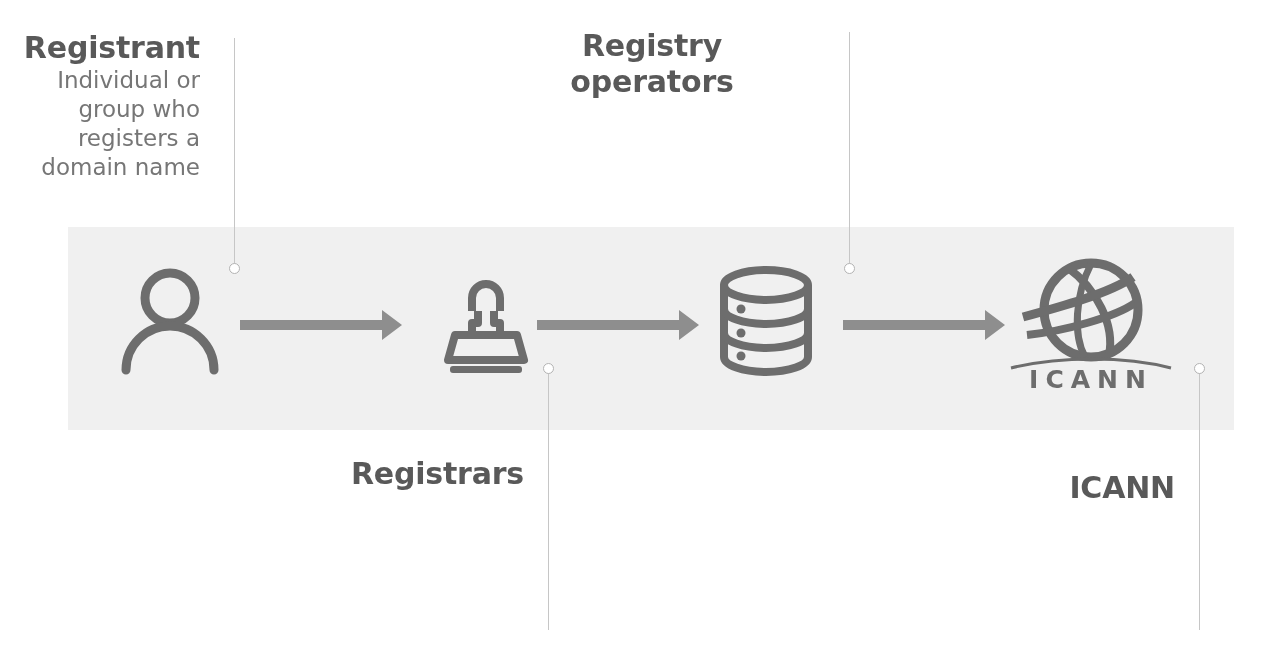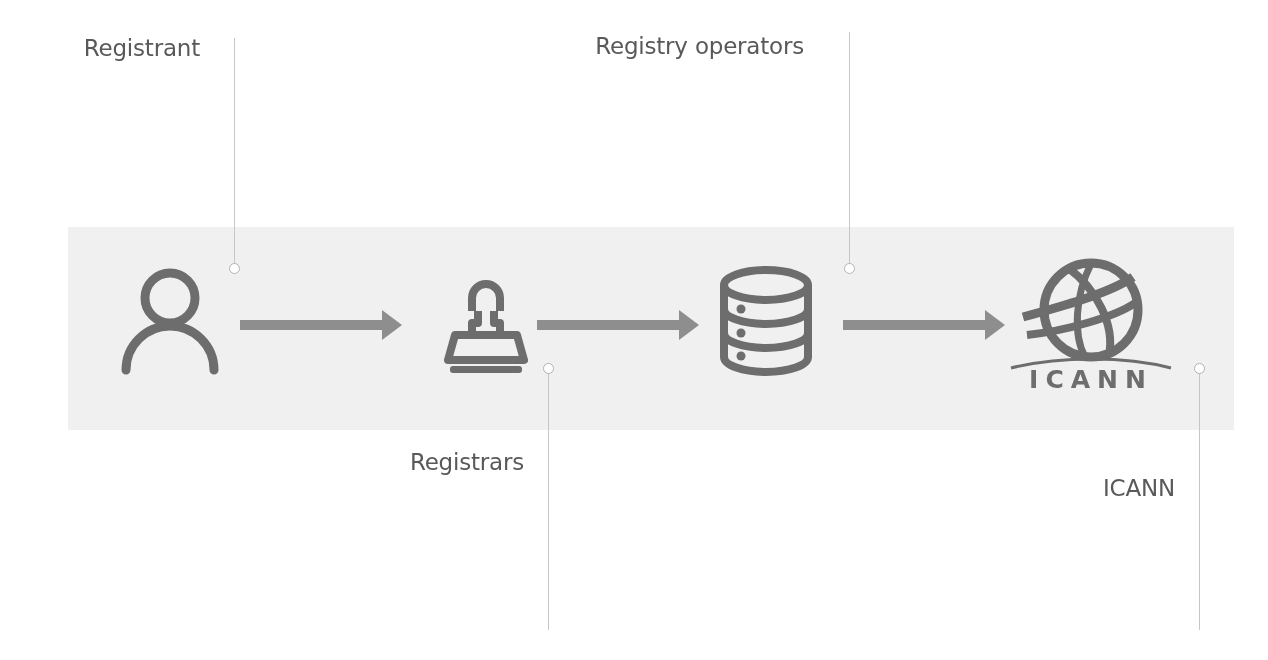--- a/index.html
+++ b/index.html
@@ -29,41 +29,41 @@
     height: 203px;
     background: #f0f0f0;
   }
 
   
   .callout {
     position: absolute;
     color: #6d6d6d;
   }
   .callout .title {
-    font-weight: normal;
-    font-size: 23px;
+    font-weight: bold;
+    font-size: 30px;
     line-height: 36px;
     color: #595959;
     letter-spacing: -0.2px;
   }
   .callout .body {
     font-size: 23px;
     line-height: 29px;
     color: #767676;
   }
   .align-right { text-align: right; }
 
   #callout-registrant {
     left: 0px;  top: 30px;  width: 200px;
   }
   #callout-registry-operators {
-    left: 500px; top: 28px; width: 304px;
+    left: 500px; top: 28px; width: 304px; text-align: center;
   }
   #callout-registrars {
-    left: 296px; top: 444px; width: 228px;
+    left: 296px; top: 456px; width: 228px;
   }
   #callout-icann {
     left: 885px; top: 470px; width: 290px;
   }
 
   
   .connector {
     position: absolute;
     width: 1px;
     background: #c6c6c6;
@@ -118,20 +118,21 @@
   <div class="conn-dot" id="conn-dot-registry"></div>
 
   <div class="connector" id="conn-line-registrars"></div>
   <div class="conn-dot" id="conn-dot-registrars"></div>
 
   <div class="connector" id="conn-line-icann"></div>
   <div class="conn-dot" id="conn-dot-icann"></div>
 
   <div class="callout align-right" id="callout-registrant">
     <div class="title">Registrant</div>
+    <div class="body">Individual or group who registers a domain name</div>
   </div>
 
   <div class="callout align-right" id="callout-registry-operators">
     <div class="title">Registry operators</div>
   </div>
 
   <div class="callout align-right" id="callout-registrars">
     <div class="title">Registrars</div>
   </div>
 

